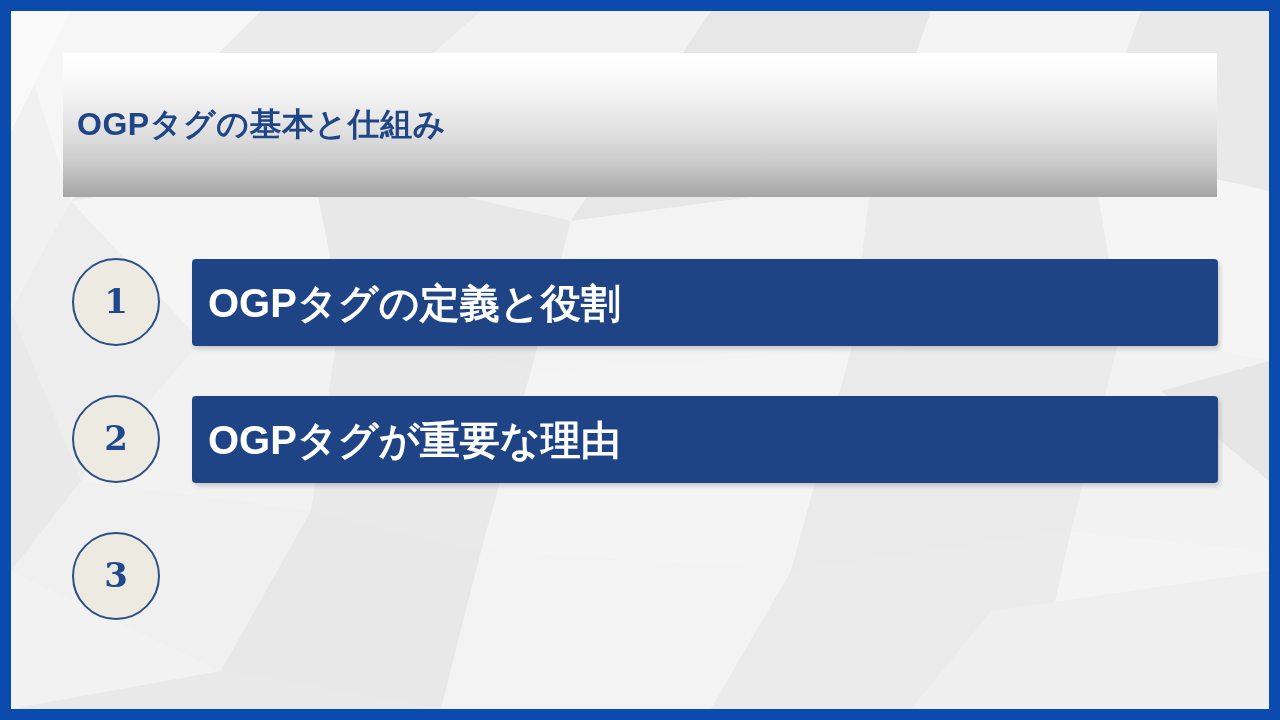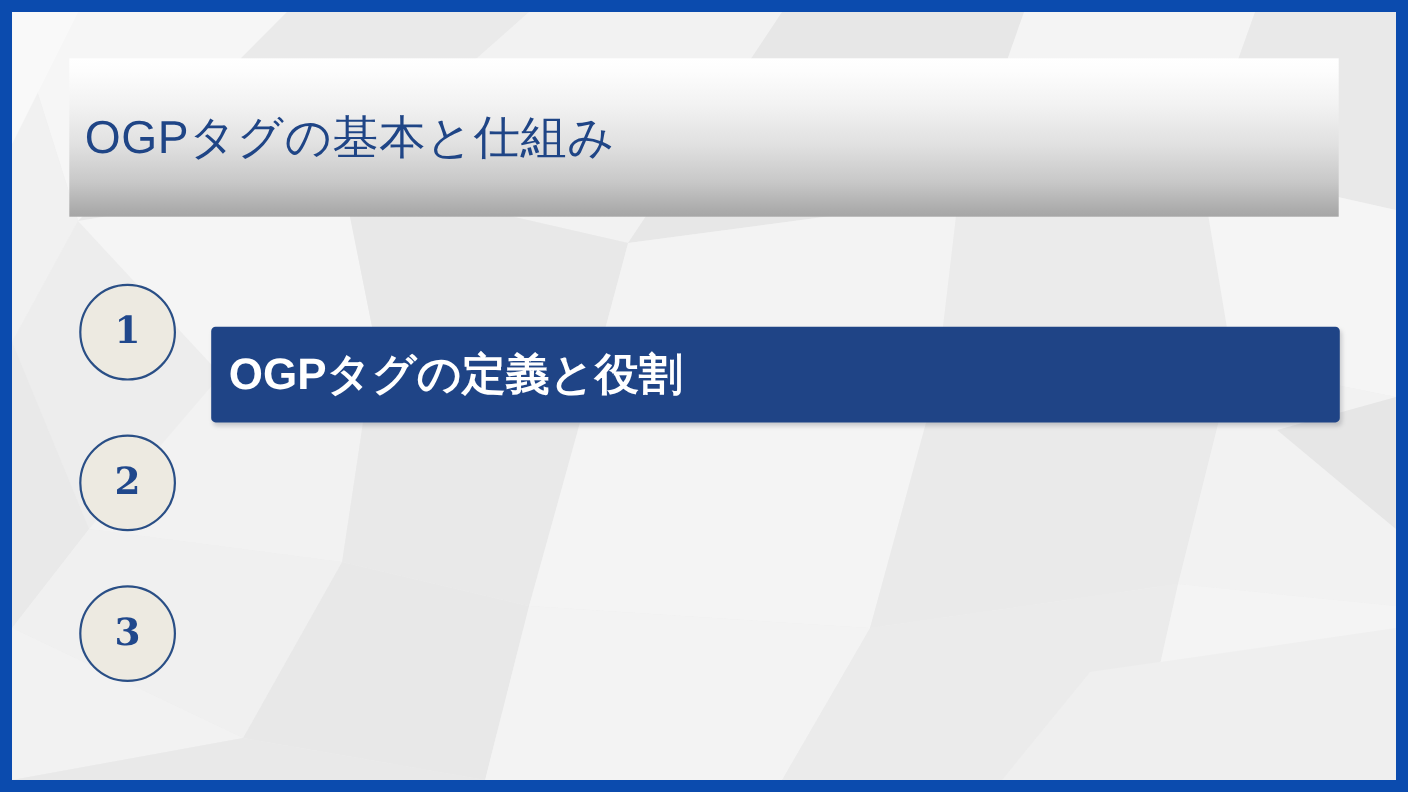--- a/index.html
+++ b/index.html
@@ -52,22 +52,22 @@
         #e0e0e0 55%,
         #c8c8c8 78%,
         #ababab 96%,
         #a6a6a6 100%);
     display: flex;
     align-items: center;
     box-sizing: border-box;
     padding-left: 14px;
   }
   .title-text {
-    font-size: 42px;
-    font-weight: normal;
+    font-size: 32px;
+    font-weight: bold;
     color: #1f4586;
     letter-spacing: 0.5px;
     line-height: 1.1;
     white-space: nowrap;
   }
 
   
   .row {
     position: absolute;
     left: 0;
@@ -108,21 +108,20 @@
     top: 1px;
     width: 1026px;        
     height: 87px;
     background: #1f4486;
     border-radius: 4px;
     box-shadow: 2px 3px 4px rgba(90, 95, 105, 0.28);
     display: flex;
     align-items: center;
     box-sizing: border-box;
     padding-left: 16px;
-    margin-top: 38px;
   }
   .bar-text {
     font-size: 40px;
     font-weight: bold;
     color: #ffffff;
     line-height: 1.1;
     white-space: nowrap;
     letter-spacing: 0px;
   }
 </style>
@@ -175,20 +174,23 @@
       </div>
       <div class="bar">
         <span class="bar-text">OGPタグの定義と役割</span>
       </div>
     </div>
 
     <div class="row row-2">
       <div class="num-circle">
         <span class="num-text">2</span>
       </div>
+      <div class="bar">
+        <span class="bar-text">OGPタグが重要な理由</span>
+      </div>
     </div>
 
     <div class="row row-3">
       <div class="num-circle">
         <span class="num-text">3</span>
       </div>
     </div>
 
   </div>
 </div>

